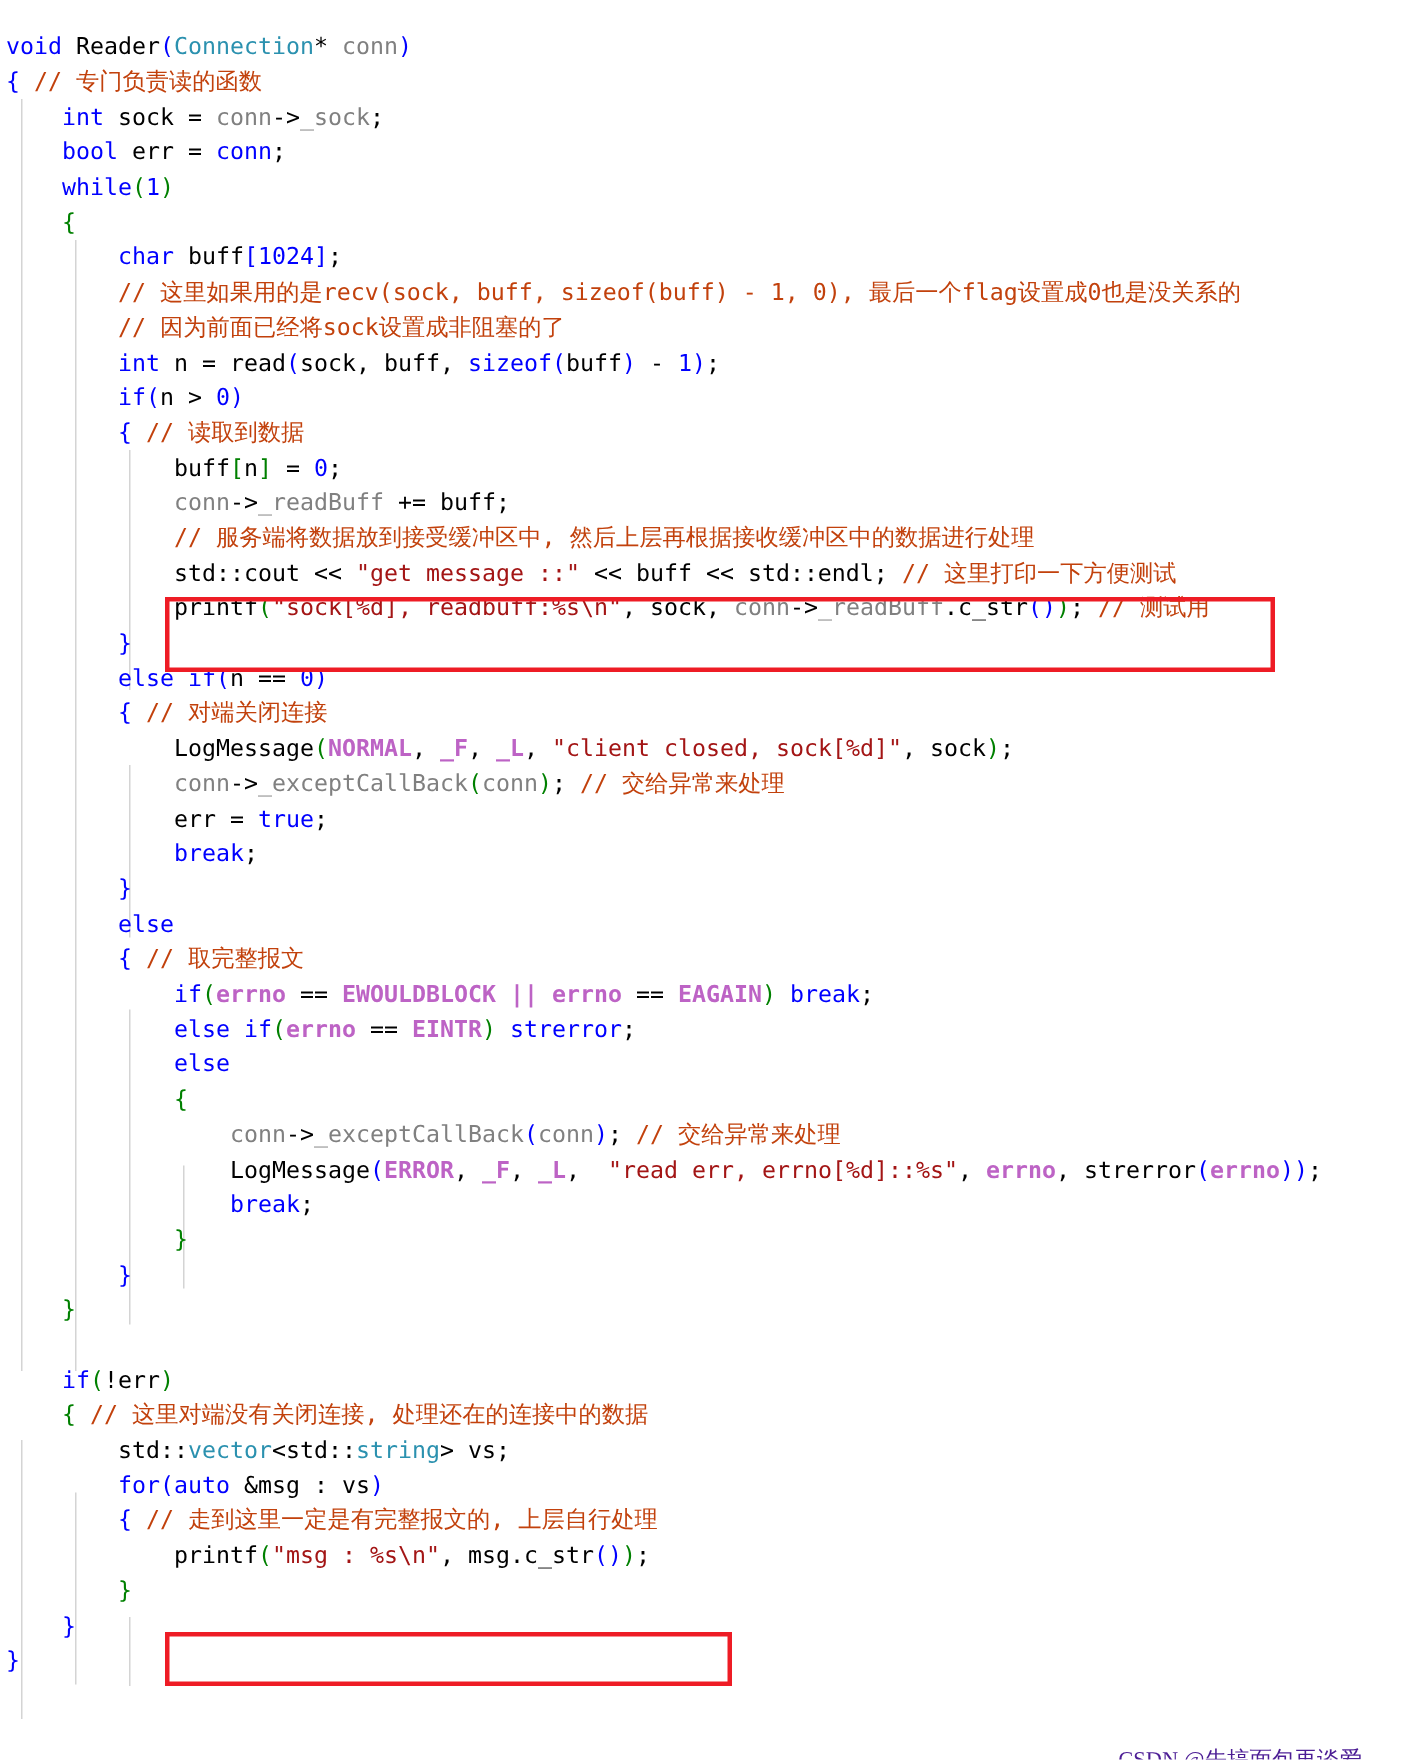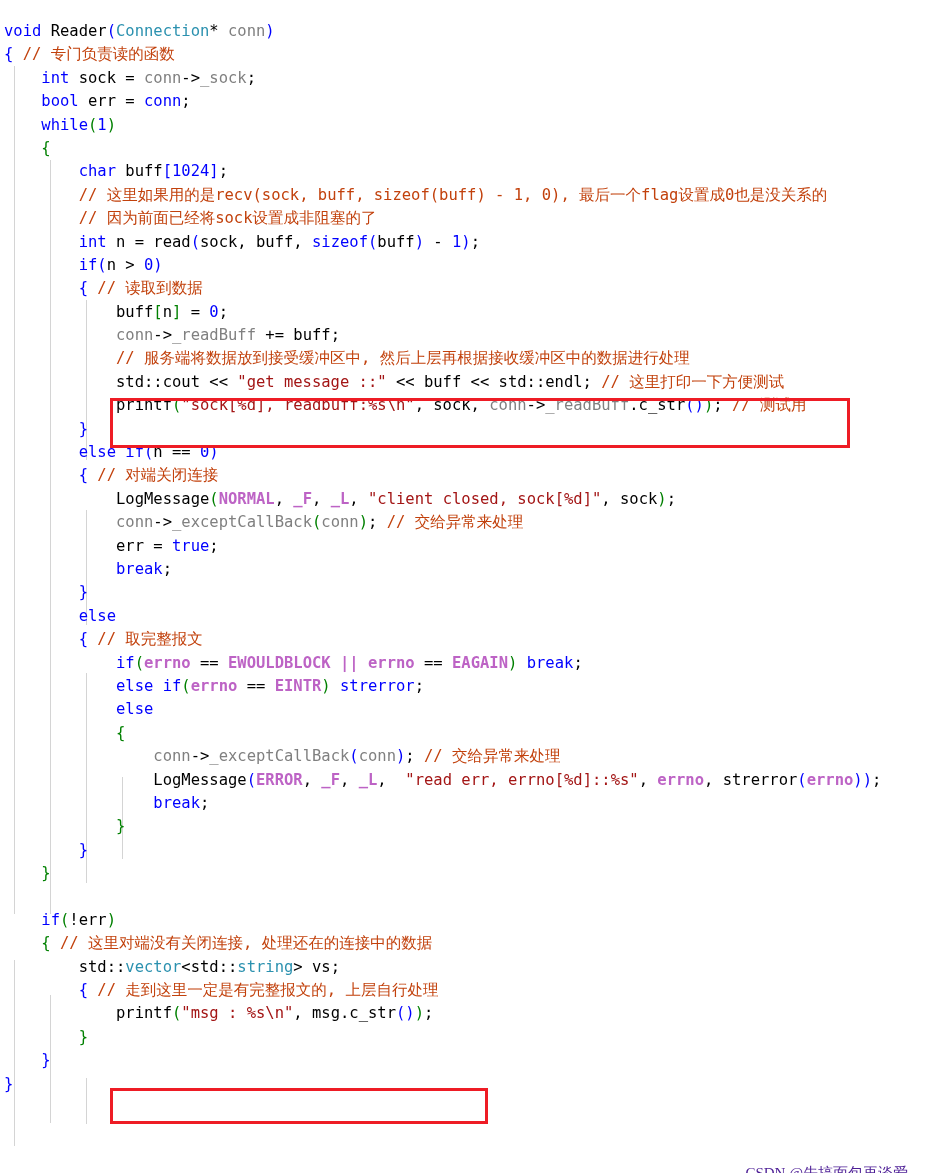--- a/index.html
+++ b/index.html
@@ -120,20 +120,21 @@
   <div class="code-line"><span class="plain">                </span><span class="var">conn</span><span class="plain">-&gt;</span><span class="var">_exceptCallBack</span><span class="br2">(</span><span class="var">conn</span><span class="br2">)</span><span class="plain">; </span><span class="cmt">// 交给异常来处理</span></div>
   <div class="code-line"><span class="plain">                LogMessage</span><span class="br2">(</span><span class="macro">ERROR</span><span class="plain">, </span><span class="macro">_F</span><span class="plain">, </span><span class="macro">_L</span><span class="plain">,  </span><span class="str">"read err, errno[%d]::%s"</span><span class="plain">, </span><span class="macro">errno</span><span class="plain">, strerror</span><span class="paren">(</span><span class="macro">errno</span><span class="paren">)</span><span class="br2">)</span><span class="plain">;</span></div>
   <div class="code-line"><span class="plain">                </span><span class="kw">break</span><span class="plain">;</span></div>
   <div class="code-line"><span class="plain">            </span><span class="br1">}</span></div>
   <div class="code-line"><span class="plain">        </span><span class="br2">}</span></div>
   <div class="code-line"><span class="plain">    </span><span class="br1">}</span></div>
   <div class="code-line"><span class="plain"> </span></div>
   <div class="code-line"><span class="plain">    </span><span class="kw">if</span><span class="br1">(</span><span class="plain">!err</span><span class="br1">)</span></div>
   <div class="code-line"><span class="plain">    </span><span class="br1">{</span><span class="plain"> </span><span class="cmt">// 这里对端没有关闭连接, 处理还在的连接中的数据</span></div>
   <div class="code-line"><span class="plain">        std::</span><span class="type">vector</span><span class="plain">&lt;std::</span><span class="type">string</span><span class="plain">&gt; vs;</span></div>
+  <div class="code-line"><span class="plain">        </span><span class="kw">for</span><span class="br2">(</span><span class="kw">auto</span><span class="plain"> &amp;msg : vs</span><span class="br2">)</span></div>
   <div class="code-line"><span class="plain">        </span><span class="br2">{</span><span class="plain"> </span><span class="cmt">// 走到这里一定是有完整报文的, 上层自行处理</span></div>
   <div class="code-line"><span class="plain">            printf</span><span class="br1">(</span><span class="str">"msg : %s\n"</span><span class="plain">, msg.c_str</span><span class="paren">()</span><span class="br1">)</span><span class="plain">;</span></div>
   <div class="code-line"><span class="plain">        </span><span class="br1">}</span></div>
   <div class="code-line"><span class="plain">    </span><span class="br2">}</span></div>
   <div class="code-line"><span class="br0">}</span></div>
 
   <div class="hl-box" style="left:110px; top:378px; width:740px; height:50px;"></div>
   <div class="hl-box" style="left:110px; top:1068px; width:378px; height:36px;"></div>
 
   <div id="watermark">CSDN @先搞面包再谈爱</div>

